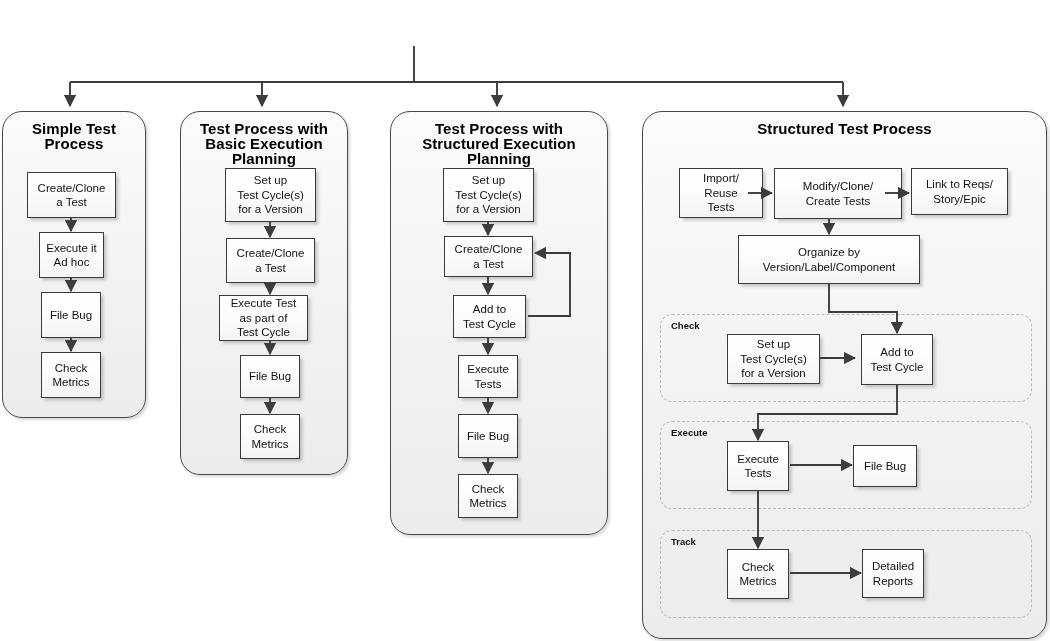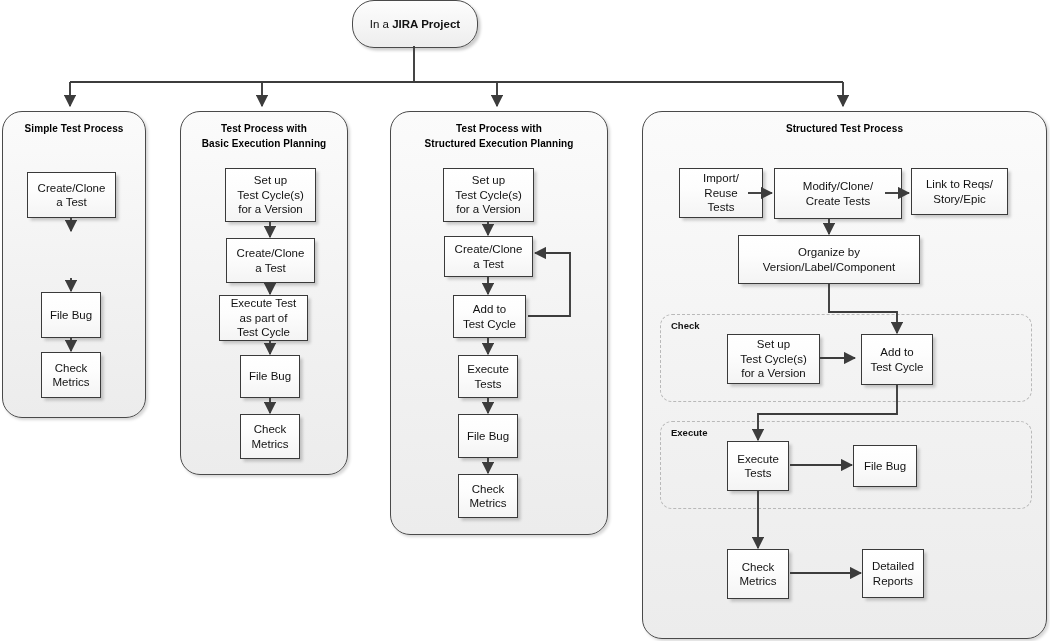--- a/index.html
+++ b/index.html
@@ -11,21 +11,21 @@
 
   
   #wires{position:absolute;left:0;top:0;width:1050px;height:641px;
          pointer-events:none;z-index:5;}
 
   
   .lane{position:absolute;border:1.3px solid #4a4a4a;border-radius:20px;
         background:linear-gradient(to bottom,#fbfbfb 0%,#f2f2f2 55%,#ececec 100%);
         box-shadow:2px 2px 3px rgba(0,0,0,0.16);z-index:1;}
   .lane-title{position:absolute;left:0;right:0;top:9px;text-align:center;
-              font-size:10px;font-weight:bold;color:#000;line-height:15px;
+              font-size:15px;font-weight:bold;color:#000;line-height:15px;
               letter-spacing:0.1px;}
 
   
   .sub{position:absolute;border:1px dashed #b9b9b9;border-radius:12px;
        background:transparent;z-index:2;}
   .sub-title{position:absolute;top:5px;left:10px;font-size:9.5px;
              font-weight:bold;color:#111;}
 
   
   .node{position:absolute;border:1.3px solid #3a3a3a;
@@ -91,33 +91,31 @@
       <path d="M 897 385 L 897 414 L 758 414 L 758 440" marker-end="url(#ah)"></path>
 
       <path d="M 790 465 L 852 465" marker-end="url(#ah)"></path>
 
       <path d="M 758 491 L 758 548" marker-end="url(#ah)"></path>
 
       <path d="M 790 573 L 861 573" marker-end="url(#ah)"></path>
     </g>
   </svg>
 
-  <div class="start" style="left:352px;top:0px;width:124px;height:46px;">
-    <div>
-      <span>In a</span>
-      <b>JIRA Project</b>
-    </div>
-  </div>
 
   <div class="lane" style="left:2px;top:111px;width:142px;height:305px;">
     <div class="lane-title" style="white-space: pre-line;">Simple Test Process</div>
   </div>
   <div class="node" style="left:27px;top:172px;width:89px;height:46px;">
     <span style="white-space: pre-line;">Create/Clone
 a Test</span>
+  </div>
+  <div class="node" style="left:39px;top:232px;width:65px;height:46px;">
+    <span style="white-space: pre-line;">Execute it
+Ad hoc</span>
   </div>
   <div class="node" style="left:41px;top:292px;width:60px;height:46px;">
     <span style="white-space: pre-line;">File Bug</span>
   </div>
   <div class="node" style="left:41px;top:352px;width:60px;height:46px;">
     <span style="white-space: pre-line;">Check
 Metrics</span>
   </div>
 
   <div class="lane" style="left:180px;top:111px;width:166px;height:362px;">
@@ -214,20 +212,23 @@
     <div class="sub-title">Execute</div>
   </div>
   <div class="node" style="left:727px;top:441px;width:62px;height:50px;">
     <span style="white-space: pre-line;">Execute
 Tests</span>
   </div>
   <div class="node" style="left:853px;top:445px;width:64px;height:42px;">
     <span style="white-space: pre-line;">File Bug</span>
   </div>
 
+  <div class="sub" style="left:660px;top:530px;width:370px;height:86px;">
+    <div class="sub-title">Track</div>
+  </div>
   <div class="node" style="left:727px;top:549px;width:62px;height:50px;">
     <span style="white-space: pre-line;">Check
 Metrics</span>
   </div>
   <div class="node" style="left:862px;top:549px;width:62px;height:49px;">
     <span style="white-space: pre-line;">Detailed
 Reports</span>
   </div>
 
 </div>

